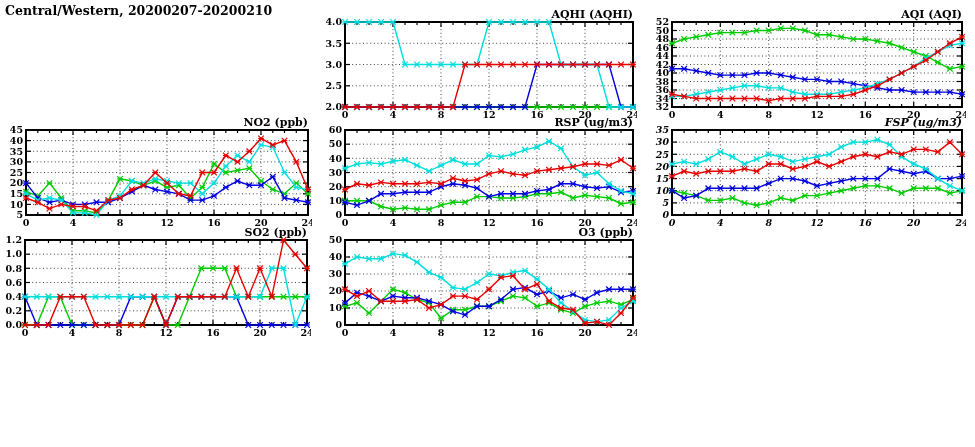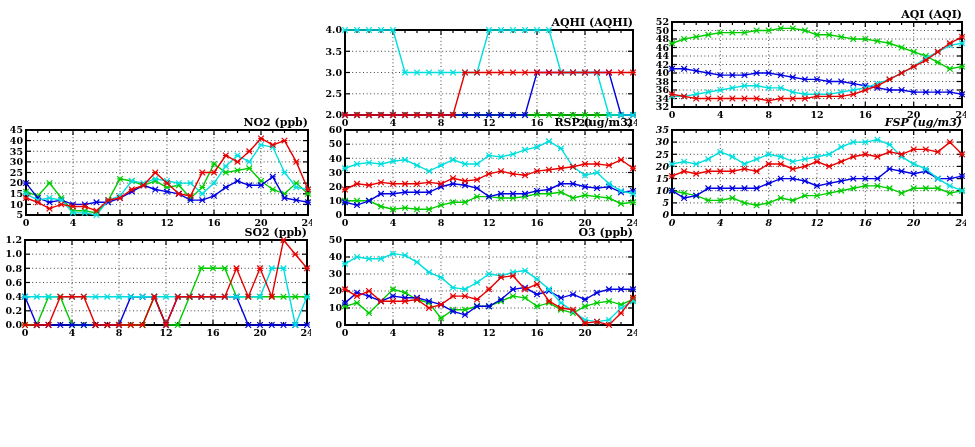--- a/index.html
+++ b/index.html
@@ -20,22 +20,23 @@
   #chart-no2{left:2px;top:114px;}
   #chart-rsp{left:321px;top:114px;}
   #chart-fsp{left:648px;top:114px;}
   #chart-so2{left:1px;top:224px;text-decoration:underline;}
   #chart-o3{left:321px;top:224px;}
 </style>
 </head>
 <body>
 
 <div class="page">
+  <div class="page-title">Central/Western, 20200207-20200210</div>
 
-  <div class="chart" id="chart-aqhi" style="width: 316px; margin-top: 8px;">
+  <div class="chart" id="chart-aqhi" style="width: 316px;">
     <div class="chart-title">AQHI (AQHI)</div>
     <div class="plot" id="plot-aqhi"><svg width="316" height="117" xmlns="http://www.w3.org/2000/svg">
           <line class="grid" x1="72.0" y1="16" x2="72.0" y2="101"></line>
           <line class="grid" x1="120.0" y1="16" x2="120.0" y2="101"></line>
           <line class="grid" x1="168.0" y1="16" x2="168.0" y2="101"></line>
           <line class="grid" x1="216.0" y1="16" x2="216.0" y2="101"></line>
           <line class="grid" x1="264.0" y1="16" x2="264.0" y2="101"></line>
           <line class="grid" x1="24" y1="79.8" x2="312" y2="79.8"></line>
           <line class="grid" x1="24" y1="58.5" x2="312" y2="58.5"></line>
           <line class="grid" x1="24" y1="37.3" x2="312" y2="37.3"></line>

